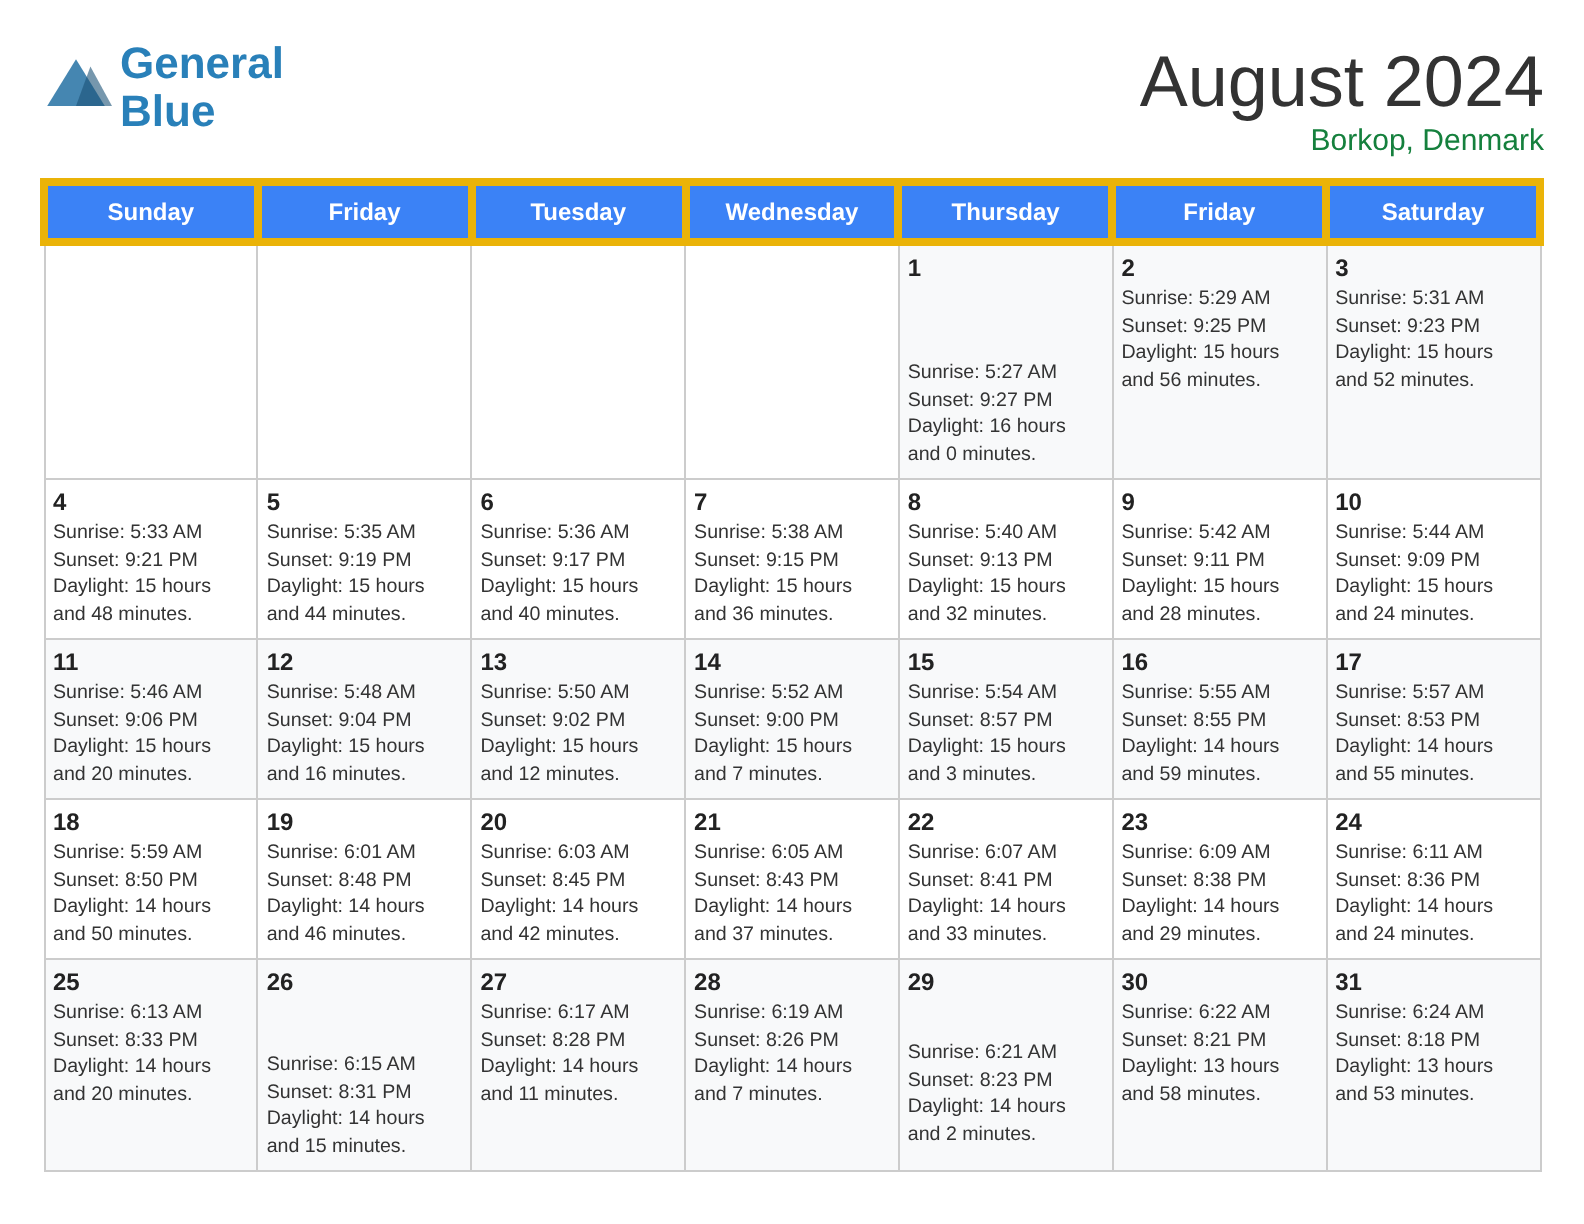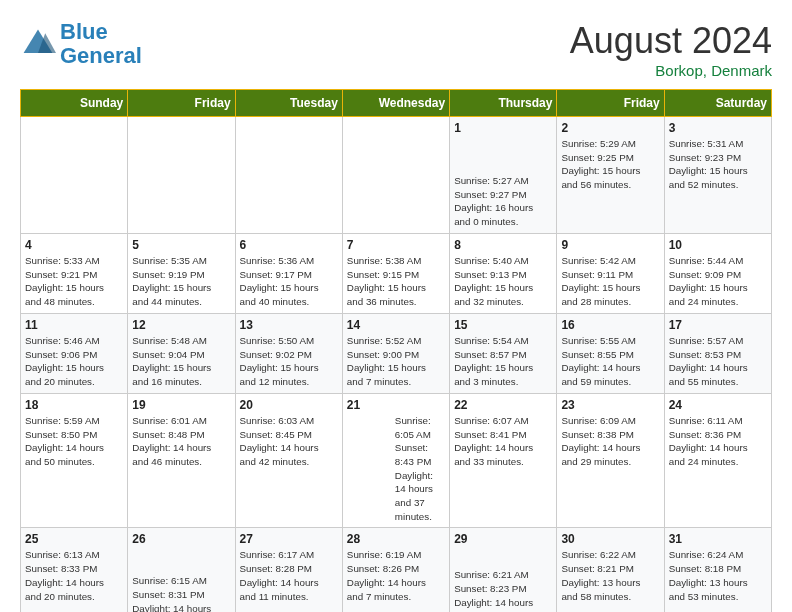--- a/index.html
+++ b/index.html
@@ -45,26 +45,26 @@
     .location {
       font-size: 15px;
       color: #15803d;
     }
     table {
       width: 100%;
       border-collapse: collapse;
       font-size: 10.5px;
     }
     thead tr th {
-      background-color: #4d7c0f;
+      background-color: #3b82f6;
       color: #fff;
       padding: 6px 4px;
-      text-align: right;
+      text-align: center;
       font-size: 12px;
-      border: 1px solid #eab308;
+      border: 4px solid #eab308;
     }
     tbody tr td {
       border: 1px solid #ccc;
       vertical-align: top;
       padding: 4px;
       width: calc(100% / 7);
       height: 80px;
       background: #fff;
     }
     tbody tr:nth-child(odd) td {
@@ -88,22 +88,22 @@
 </head>
 <body>
 
 <div class="header">
   <div class="logo">
     <svg class="logo-icon" viewBox="0 0 40 40">
       <polygon points="20,4 36,30 4,30" fill="#2471a3" opacity="0.85"></polygon>
       <polygon points="28,8 40,30 20,30" fill="#1a5276" opacity="0.6"></polygon>
     </svg>
     <div class="logo-text">
+      <div><span>General</span></div>
       <div style="color:#2980b9;">Blue</div>
-      <div><span>General</span></div>
     </div>
   </div>
   <div class="title-block">
     <div class="month-title">August 2024</div>
     <div class="location">Borkop, Denmark</div>
   </div>
 </div>
 
 <table>
   <thead>
@@ -264,21 +264,21 @@
         </td>
         <td>
           <div class="day-num">20</div>
           <div class="day-info" style="white-space: pre-line;">Sunrise: 6:03 AM
 Sunset: 8:45 PM
 Daylight: 14 hours
 and 42 minutes.</div>
         </td>
         <td>
           <div class="day-num">21</div>
-          <div class="day-info" style="white-space: pre-line; margin-left: 48px;">Sunrise: 6:05 AM
+          <div class="day-info" style="white-space: pre-line;">Sunrise: 6:05 AM
 Sunset: 8:43 PM
 Daylight: 14 hours
 and 37 minutes.</div>
         </td>
         <td>
           <div class="day-num">22</div>
           <div class="day-info" style="white-space: pre-line;">Sunrise: 6:07 AM
 Sunset: 8:41 PM
 Daylight: 14 hours
 and 33 minutes.</div>

